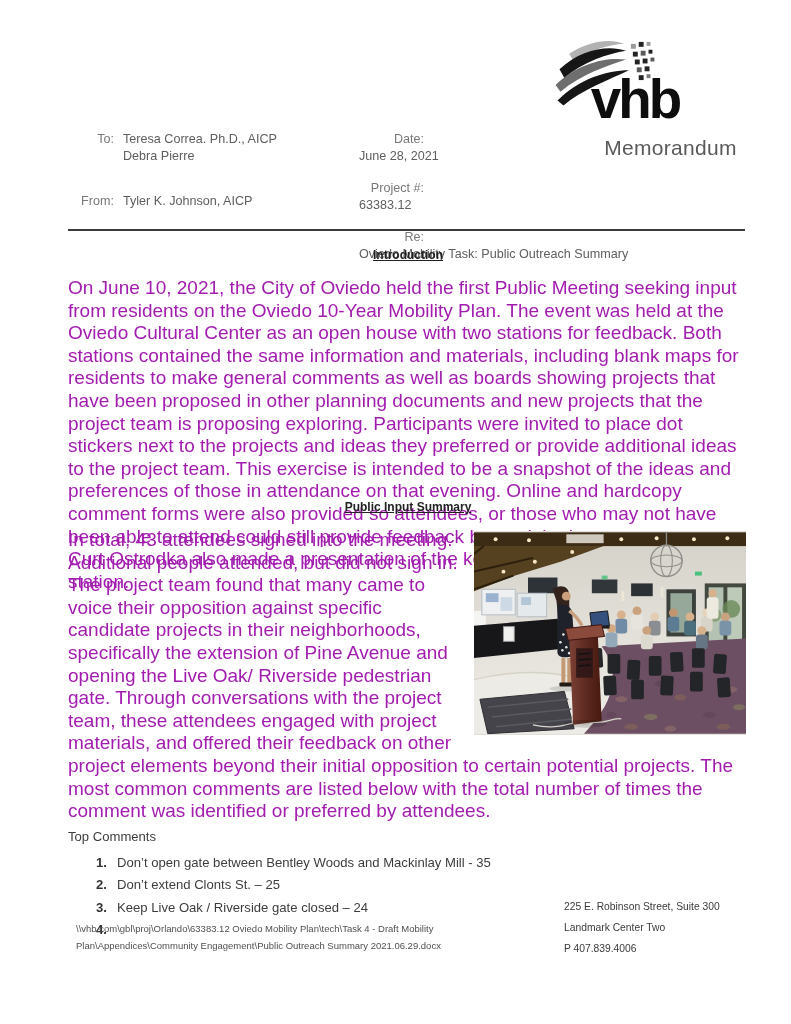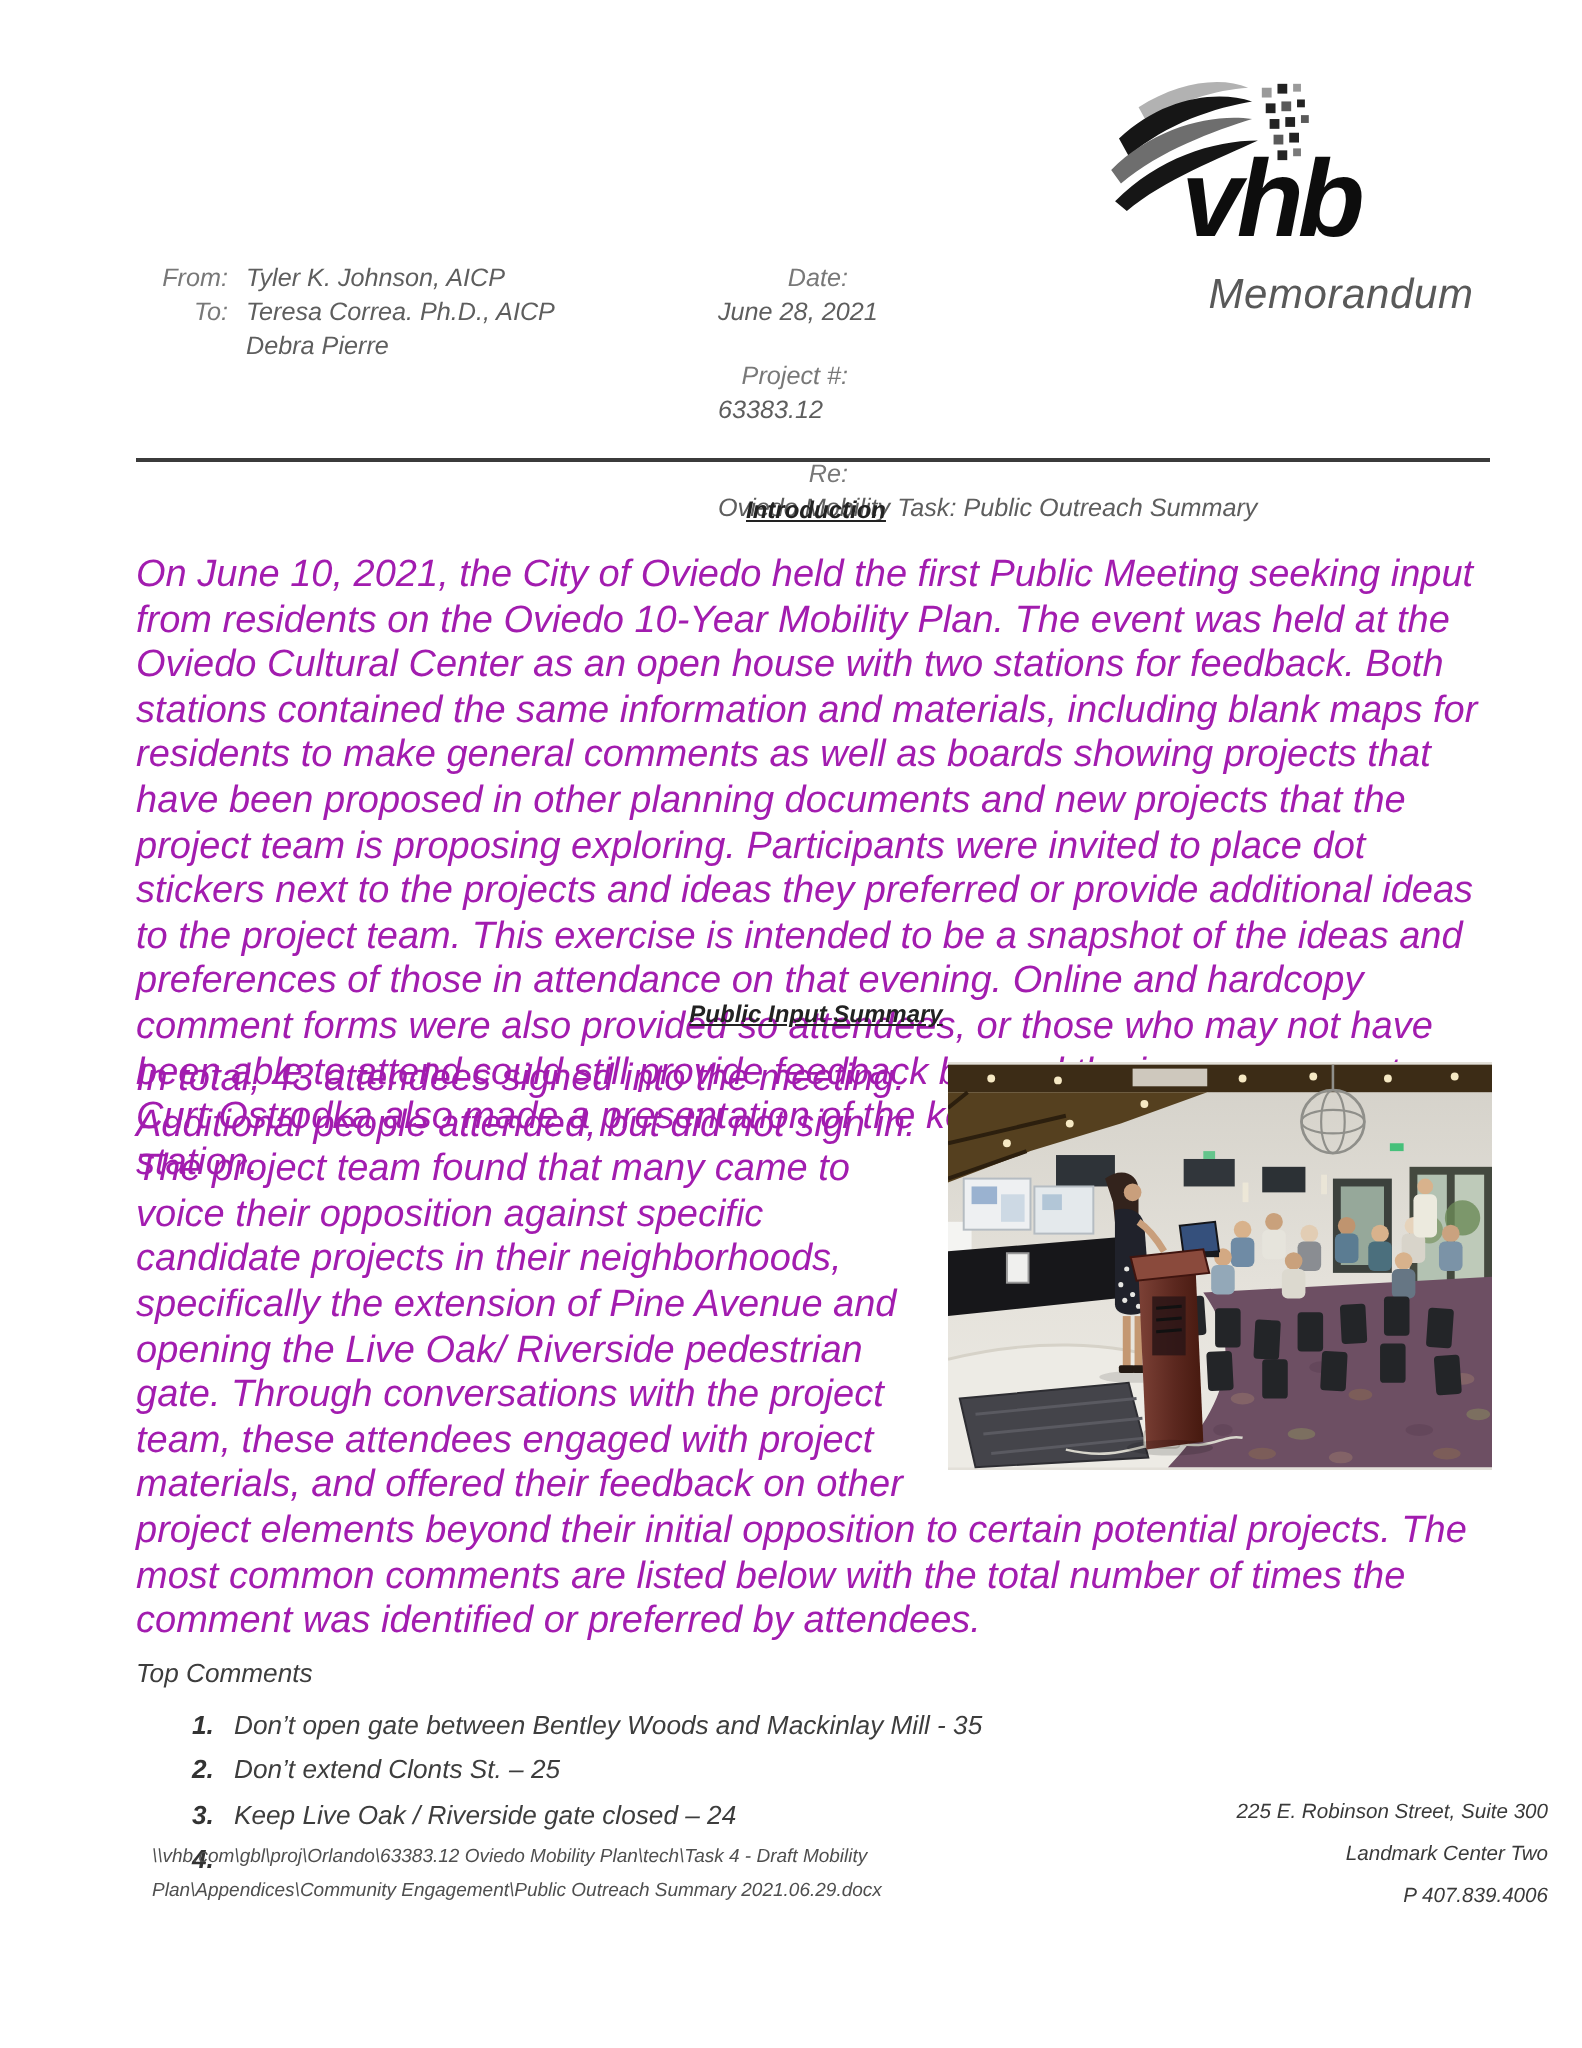--- a/index.html
+++ b/index.html
@@ -1,19 +1,19 @@
 <!DOCTYPE html>
 <html><head>
 <meta charset="utf-8">
 <style>
   * { margin:0; padding:0; box-sizing:border-box; }
   html,body { background:#ffffff; }
   .page {
     position:relative; width:791px; height:1024px; background:#ffffff;
-    font-family:"Liberation Sans", sans-serif; overflow:hidden;font-style:italic;
+    font-family:"Liberation Sans", sans-serif; overflow:hidden;
   }
 
   
   .brand { position:absolute; left:545px; top:38px; width:200px; }
   .brand svg { display:block; margin-left:8px; }
   .memorandum {
     position:absolute; left:563px; top:136px; width:215px;
     text-align:center; font-size:21px; color:#595959; letter-spacing:0.3px;
   }
   .fgroup { position:absolute; font-size:12.6px; line-height:17px; }
@@ -50,21 +50,21 @@
   ol.tc-list li { display:flex; line-height:22.5px; font-size:13.1px; color:#3d3d3d; padding-left:28px; }
   ol.tc-list .num { font-weight:bold; width:21px; flex:none; color:#333333; }
 
   
   .file-path {
     position:absolute; left:76px; top:921px; width:478px;
     font-size:9.5px; line-height:16.5px; color:#4f4f4f;
   }
   .address {
     position:absolute; left:564px; top:896px; width:210px;
-    font-size:10.3px; line-height:21px; color:#3a3a3a;text-align:right;
+    font-size:10.3px; line-height:21px; color:#3a3a3a;
   }
 </style>
 </head>
 <body>
 
 <div class="page">
 
   <div class="brand">
     <svg width="148" height="90" viewBox="0 0 150 92">
       <g>
@@ -87,30 +87,30 @@
           <rect x="93" y="29" width="5" height="5" fill="#222"></rect>
         <rect x="87" y="38" width="5" height="5" fill="#222"></rect>
           <rect x="95" y="37" width="4" height="4" fill="#7a7a7a"></rect>
       </g>
       <text x="38" y="82" font-family="Liberation Sans, sans-serif" font-size="56" font-weight="bold" letter-spacing="-3" fill="#0d0d0d">vhb</text>
     </svg>
   </div>
   <div class="memorandum">Memorandum</div>
 
   <div class="fgroup" id="fgroup-left">
-    <div class="frow">
-      <span class="flabel">From:</span>
-      <span class="fval">Tyler K. Johnson, AICP</span>
-    </div>
     <div class="frow frow-to">
       <span class="flabel">To:</span>
       <span class="fval">
         <span>Teresa Correa. Ph.D., AICP</span><br>
         <span>Debra Pierre</span>
       </span>
+    </div>
+    <div class="frow">
+      <span class="flabel">From:</span>
+      <span class="fval">Tyler K. Johnson, AICP</span>
     </div>
   </div>
 
   <div class="fgroup" id="fgroup-mid">
     <div class="frow">
       <span class="flabel">Date:</span>
       <span class="fval">June 28, 2021</span>
     </div>
     <div class="frow">
       <span class="flabel">Project #:</span>

